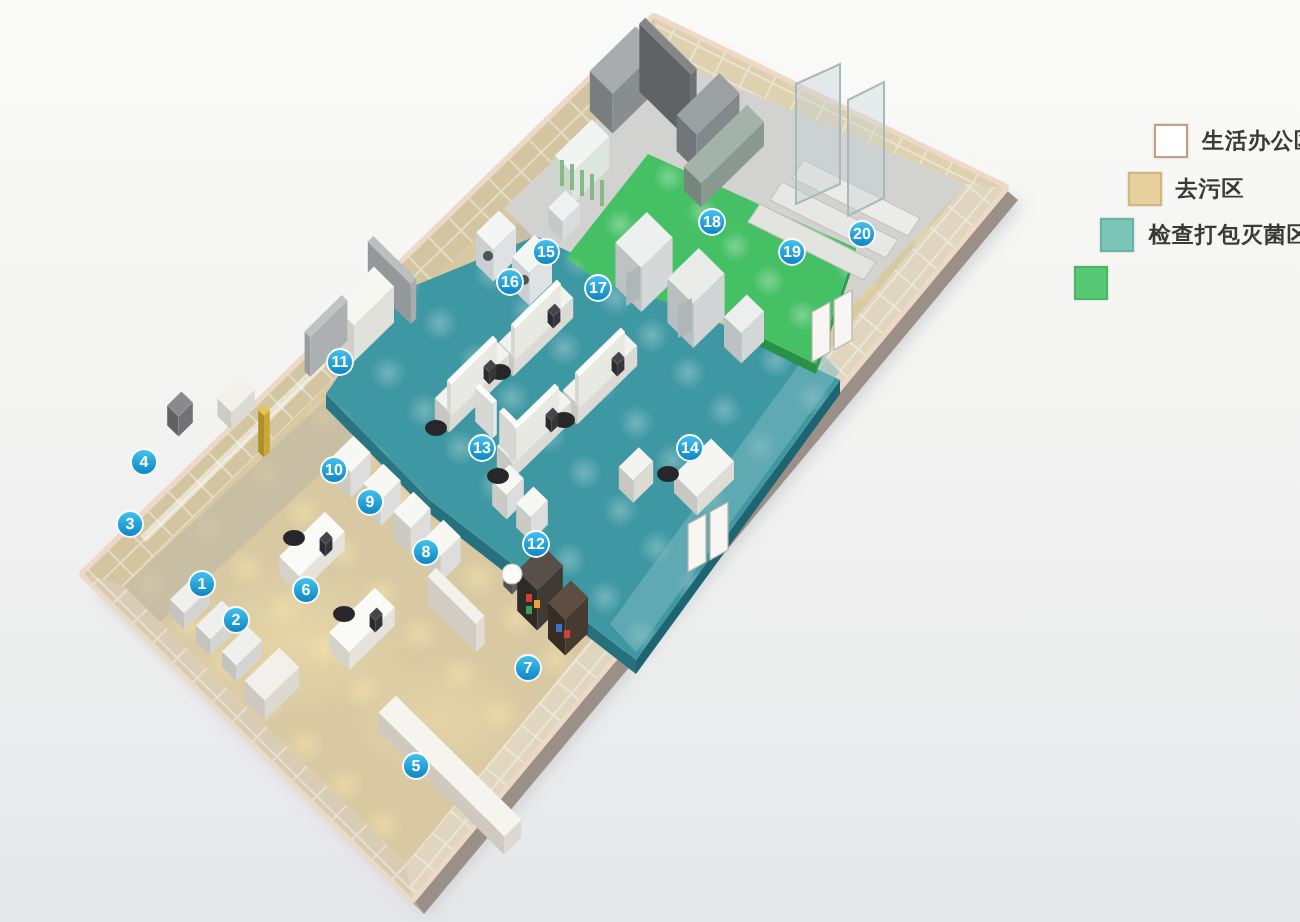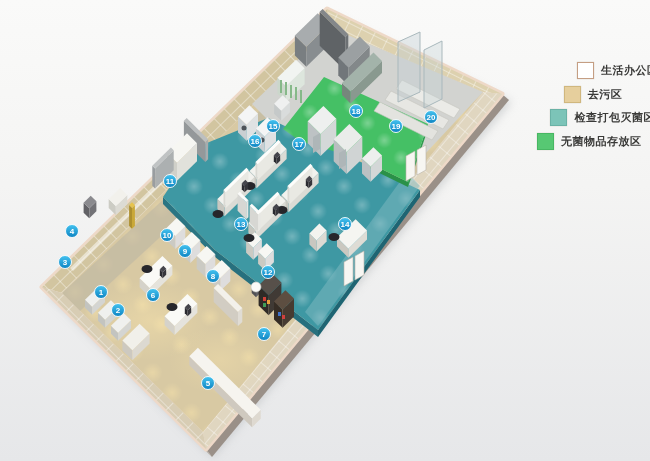--- a/index.html
+++ b/index.html
@@ -397,16 +397,15 @@
       <div class="lg-item" style="left: 563.7px; top: 85.7px; justify-content: flex-end;">
         <span class="lg-sw" style="background: rgb(230, 207, 157); border-color: rgb(208, 183, 126);"></span>
         <span class="lg-lb">去污区</span>
       </div>
       <div class="lg-item" style="left: 550.4px; top: 109.4px;">
         <span class="lg-sw" style="background: rgb(124, 196, 184); border-color: rgb(106, 178, 166);"></span>
         <span class="lg-lb">检查打包灭菌区</span>
       </div>
       <div class="lg-item" style="left: 537.1px; top: 133.1px;">
         <span class="lg-sw" style="background: rgb(87, 200, 115); border-color: rgb(72, 183, 99);"></span>
-        <span class="lg-lb">无菌物品存放区</span>
       </div>
     </div>
 </div>
 
 </body></html>

